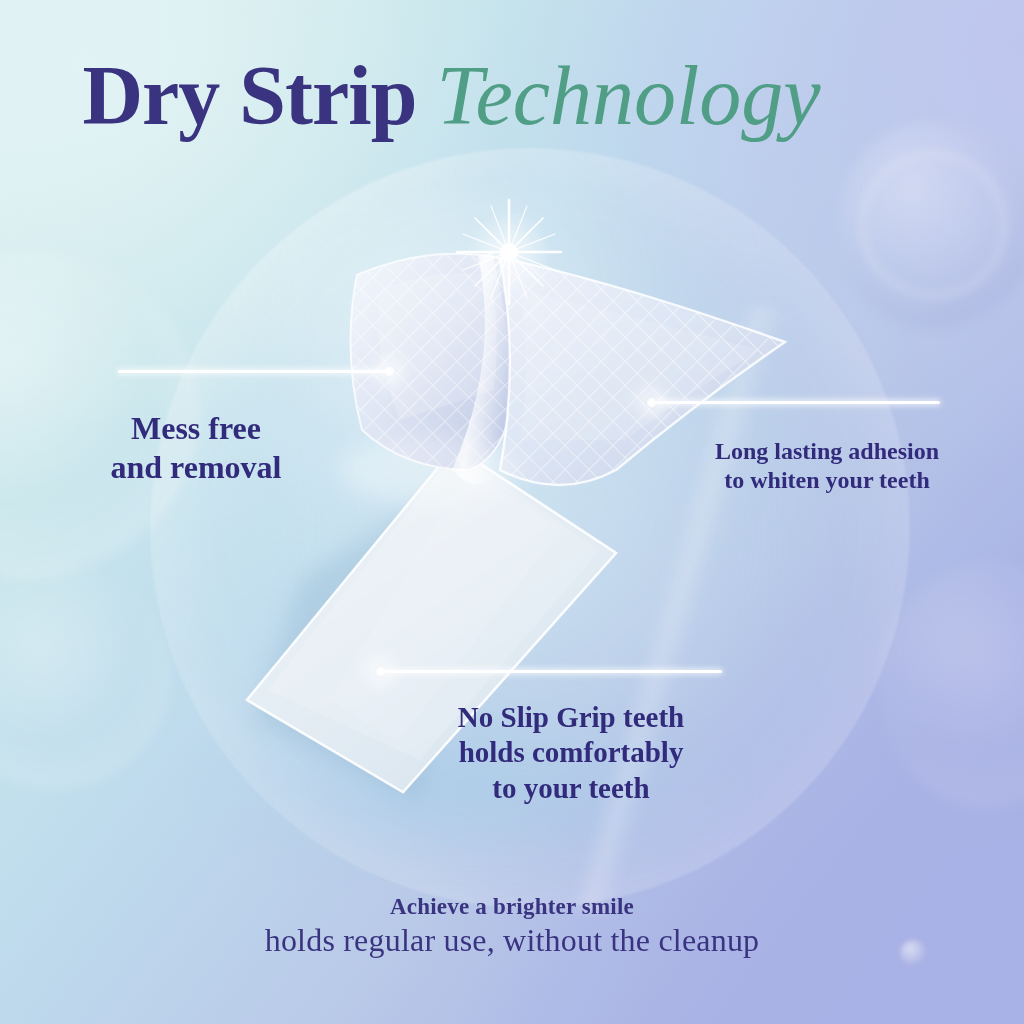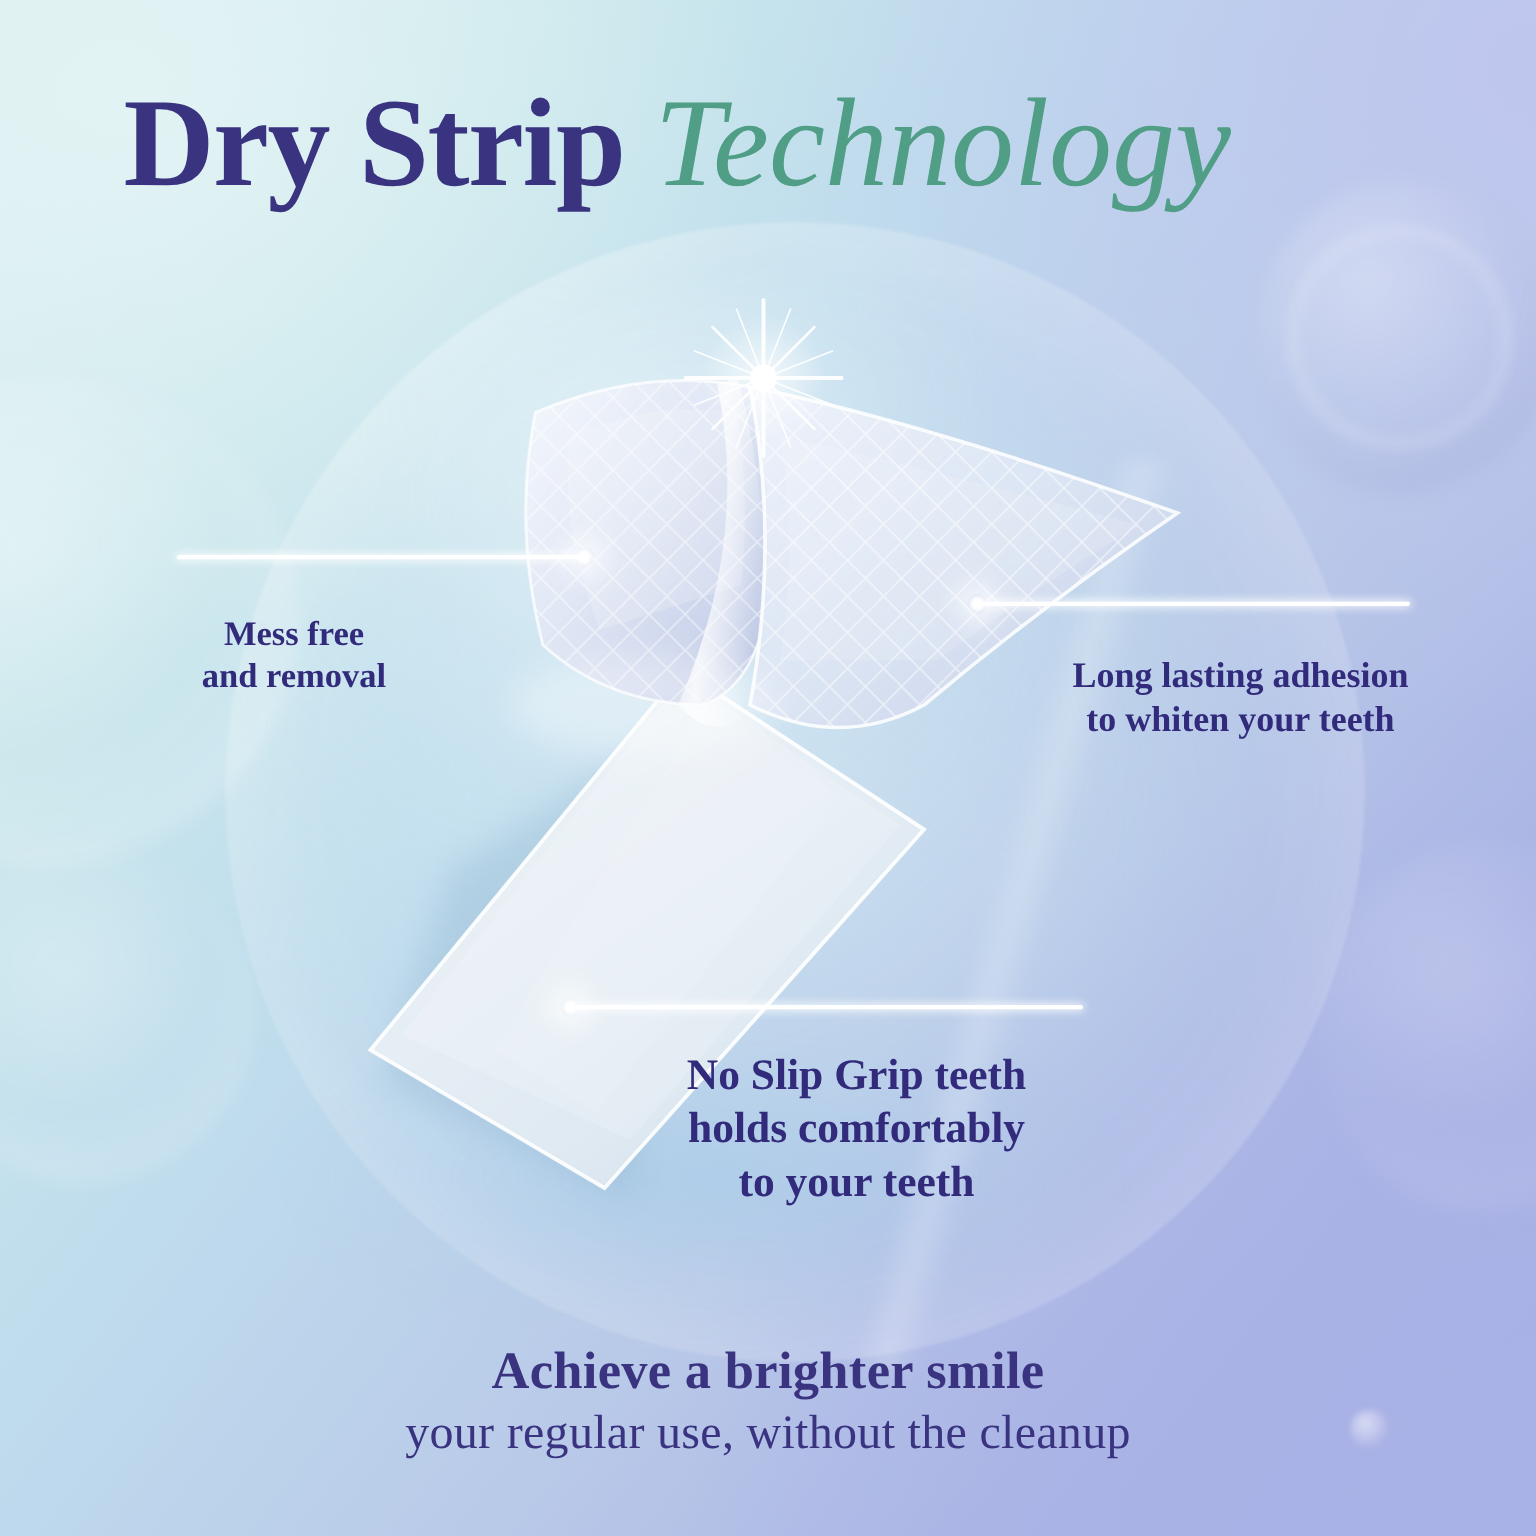--- a/index.html
+++ b/index.html
@@ -92,26 +92,26 @@
 
   
   #title{
     position:absolute;left:0;top:54px;width:903px;text-align:center;
     white-space:nowrap;line-height:1;
   }
   #title .t1{font-size:84px;font-weight:700;color:#3a3480;letter-spacing:-1px;}
   #title .t2{font-size:84px;font-style:italic;font-weight:400;color:#4f9e85;letter-spacing:0px;}
 
   .callout{position:absolute;color:#322b7c;font-weight:700;line-height:1.22;text-align:center;}
-  #callout-left{left:48px;top:409px;width:296px;font-size:23px;}
+  #callout-left{left:48px;top:409px;width:296px;font-size:32px;}
   #callout-right{left:648px;top:437px;width:358px;font-size:24px;}
   #callout-bottom{left:404px;top:700px;width:334px;font-size:29px;}
 
   #tagline{position:absolute;left:0;top:893px;width:1024px;text-align:center;color:#3a3480;}
-  #tagline .line1{font-size:35px;font-weight:700;line-height:1.18;letter-spacing:.2px;}
+  #tagline .line1{font-size:23px;font-weight:700;line-height:1.18;letter-spacing:.2px;}
   #tagline .line2{font-size:32px;font-weight:400;line-height:1.3;letter-spacing:.2px;}
 </style>
 </head>
 <body>
 
 <div id="stage">
 
   <div class="bub b-tr"></div>
   <div class="bub b-tr2"></div>
   <div class="bub b-l1"></div>
@@ -234,16 +234,16 @@
   </div>
 
   <div class="callout" id="callout-bottom">
     <div>No Slip Grip teeth</div>
     <div>holds comfortably</div>
     <div>to your teeth</div>
   </div>
 
   <div id="tagline">
     <div class="line1">Achieve a brighter smile</div>
-    <div class="line2">your regular use, without the cleanup</div>
+    <div class="line2">holds regular use, without the cleanup</div>
   </div>
 
 </div>
 
 </body></html>

